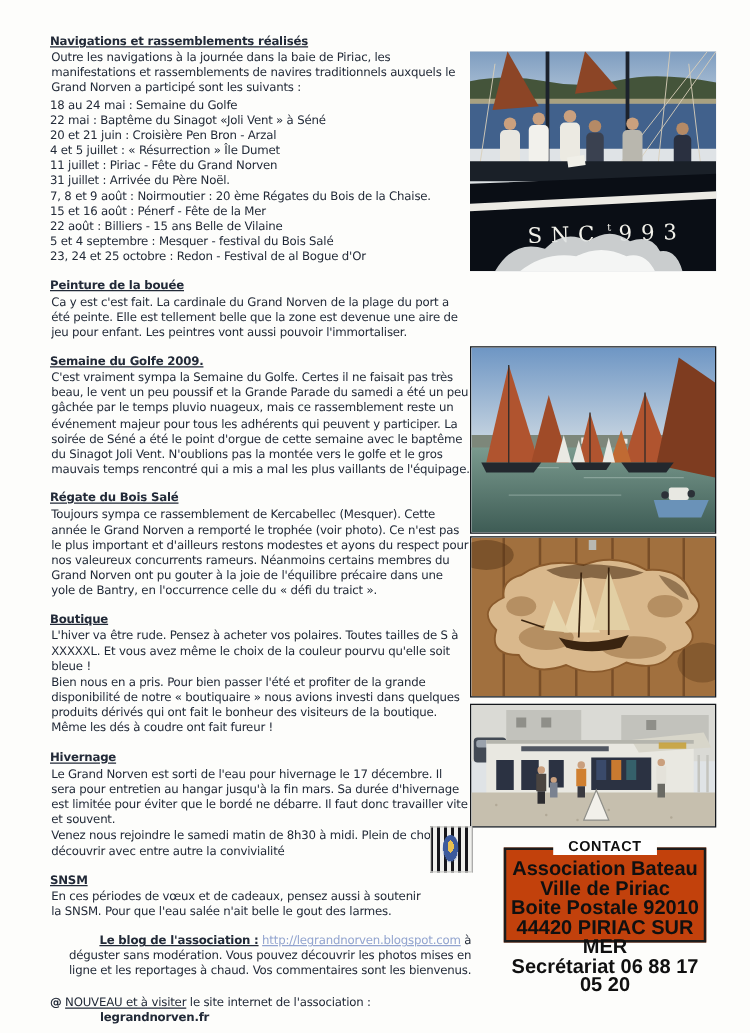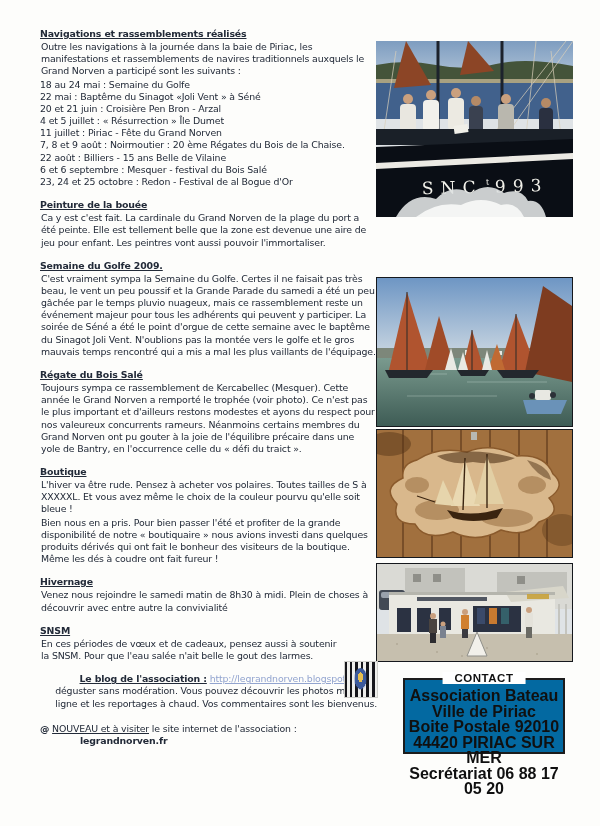--- a/index.html
+++ b/index.html
@@ -45,21 +45,21 @@
     box-shadow:0 0 0 1px #cfcfcb inset;
   }
   .snsm-emblem {
     position:absolute; left:10px; top:7px; width:13px; height:22px; border-radius:50%;
     background:radial-gradient(ellipse at 50% 42%, #e8c050 0 2.5px, #3c5a9c 2.5px 6px, rgba(60,90,156,0.35) 6px 9px, transparent 9px);
   }
 
   
   .contact-box {
     position:absolute; left:403px; top:678px; width:158px; height:72px;
-    border:2px solid #1c1c1c; background:#0369a1;
+    border:2px solid #1c1c1c; background:#c2410c;
     font-family:"Liberation Sans", sans-serif;
     text-align:center; color:#101010;
   }
   .contact-title {
     position:absolute; top:-8px; left:50%; transform:translateX(-50%);
     background:#fff; padding:0 12px; white-space:nowrap;
     font-size:11.5px; font-weight:bold; letter-spacing:0.5px;
   }
   .contact-lines { padding-top:8px; font-size:16px; font-weight:bold; }
   .contact-lines div { line-height:15.5px; }
@@ -73,23 +73,25 @@
 
     <div class="section">
       <div class="heading">Navigations et rassemblements réalisés</div>
       <div class="para">Outre les navigations à la journée dans la baie de Piriac, les manifestations et rassemblements de navires traditionnels auxquels le Grand Norven a participé sont les suivants :</div>
       <div class="events">
         <div>18 au 24 mai : Semaine du Golfe</div>
         <div>22 mai : Baptême du Sinagot «Joli Vent » à Séné</div>
         <div>20 et 21 juin : Croisière Pen Bron - Arzal</div>
         <div>4 et 5 juillet : « Résurrection » Île Dumet</div>
         <div>11 juillet : Piriac - Fête du Grand Norven</div>
+        <div>31 juillet : Arrivée du Père Noël.</div>
         <div>7, 8 et 9 août : Noirmoutier : 20 ème Régates du Bois de la Chaise.</div>
+        <div>15 et 16 août : Pénerf - Fête de la Mer</div>
         <div>22 août : Billiers - 15 ans Belle de Vilaine</div>
-        <div>6 et 6 septembre : Mesquer - festival du Bois Salé</div>
+        <div>5 et 4 septembre : Mesquer - festival du Bois Salé</div>
         <div>23, 24 et 25 octobre : Redon - Festival de al Bogue d'Or</div>
       </div>
     </div>
 
     <div class="section">
       <div class="heading">Peinture de la bouée</div>
       <div class="para">Ca y est c'est fait. La cardinale du Grand Norven de la plage du port a été peinte. Elle est tellement belle que la zone est devenue une aire de jeu pour enfant. Les peintres vont aussi pouvoir l'immortaliser.</div>
     </div>
 
     <div class="section">
@@ -103,20 +105,21 @@
     </div>
 
     <div class="section">
       <div class="heading">Boutique</div>
       <div class="para">L'hiver va être rude. Pensez à acheter vos polaires. Toutes tailles de S à XXXXXL. Et vous avez même le choix de la couleur pourvu qu'elle soit bleue !</div>
       <div class="para">Bien nous en a pris. Pour bien passer l'été et profiter de la grande disponibilité de notre « boutiquaire » nous avions investi dans quelques produits dérivés qui ont fait le bonheur des visiteurs de la boutique. Même les dés à coudre ont fait fureur !</div>
     </div>
 
     <div class="section">
       <div class="heading">Hivernage</div>
+      <div class="para">Le Grand Norven est sorti de l'eau pour hivernage le 17 décembre. Il sera pour entretien au hangar jusqu'à la fin mars. Sa durée d'hivernage est limitée pour éviter que le bordé ne débarre. Il faut donc travailler vite et souvent.</div>
       <div class="para">Venez nous rejoindre le samedi matin de 8h30 à midi. Plein de choses à découvrir avec entre autre la convivialité</div>
     </div>
 
     <div class="section" style="width:300px;">
       <div class="heading">SNSM</div>
       <div class="para">En ces périodes de vœux et de cadeaux, pensez aussi à soutenir la SNSM. Pour que l'eau salée n'ait belle le gout des larmes.</div>
     </div>
 
     <p class="blog"><span class="blog-label">Le blog de l'association  :</span>
       <span class="blog-url">http://legrandnorven.blogspot.com</span>

